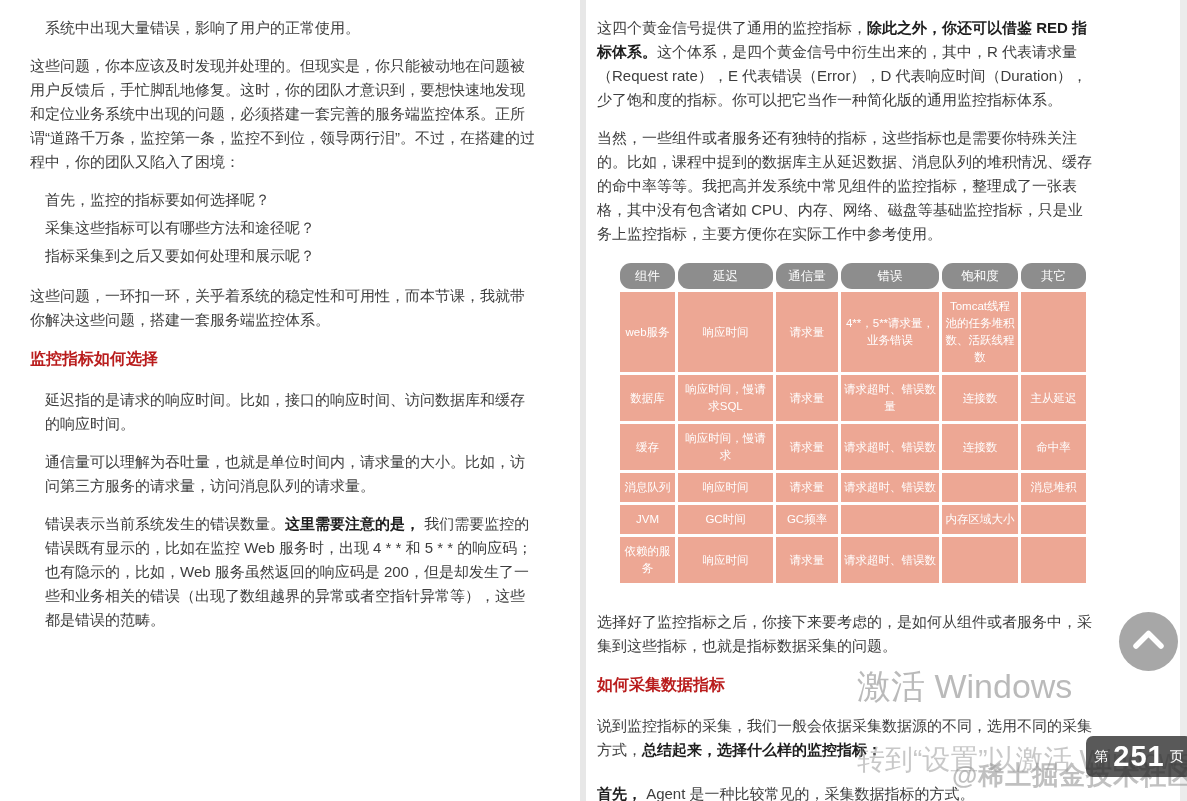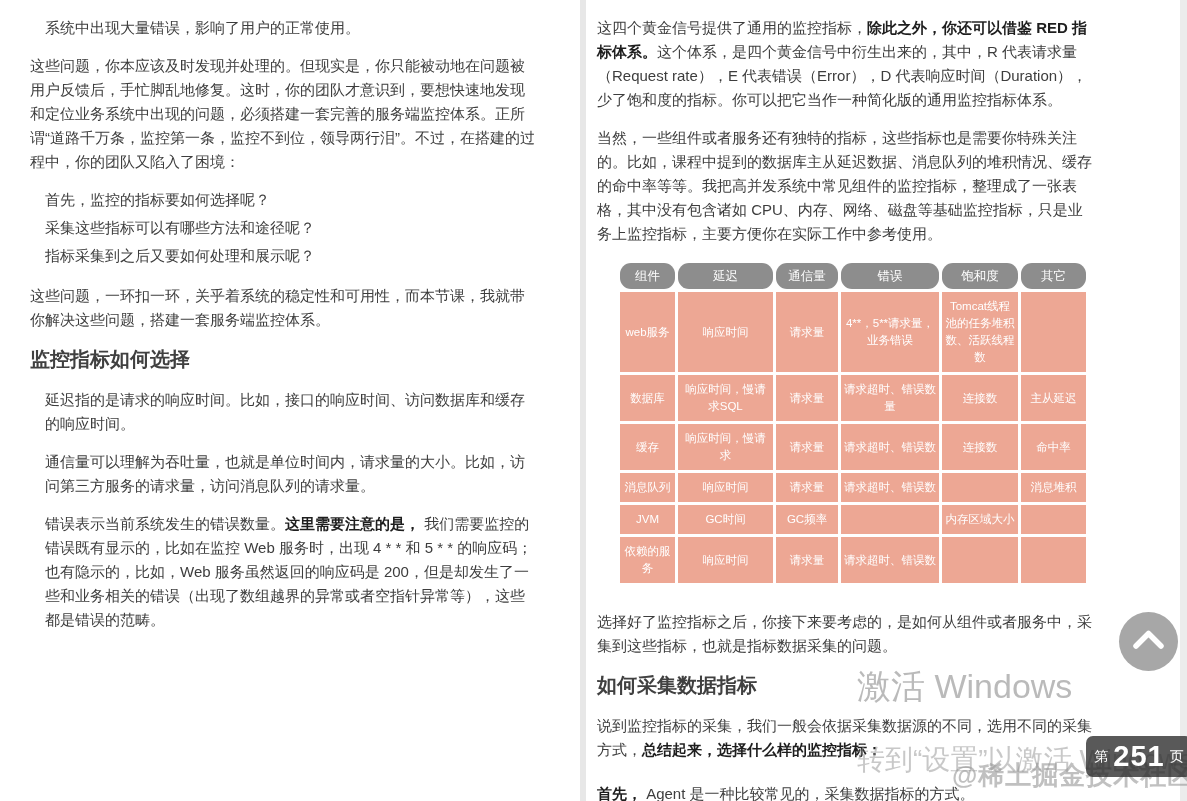--- a/index.html
+++ b/index.html
@@ -10,21 +10,21 @@
   
   .page-col{position:absolute;top:16px;font-size:15px;line-height:24px;}
   .col-left{left:30px;width:506px;}
   .col-right{left:597px;width:500px;}
   .page-gap{position:absolute;left:580px;top:0;width:6px;height:801px;background:#e7e7e7;}
   .scrollbar{position:absolute;left:1180px;top:0;width:7px;height:801px;background:#ececec;}
   p{margin:0 0 14px;}
   .indent{padding-left:15px;}
   .qitem{margin:0 0 4px;padding-left:15px;}
   .qlist{margin:6px 0 16px;}
-  h2{font-size:20px;line-height:26px;margin:10px 0 16px;color:#404040;font-weight:700;}
+  h2{font-size:16px;line-height:26px;margin:10px 0 16px;color:#b91c1c;font-weight:700;}
   .b{font-weight:700;color:#1e1e1e;}
   
   .metrics-table{
     border-collapse:separate;border-spacing:3px;margin:12px 0 24px 20px;
     table-layout:fixed;width:472px;
   }
   .metrics-table th{
     background:#8d8d8d;color:#ffffff;font-weight:400;font-size:12.5px;
     padding:5px 3px;text-align:center;line-height:16px;border-radius:11px;
   }

